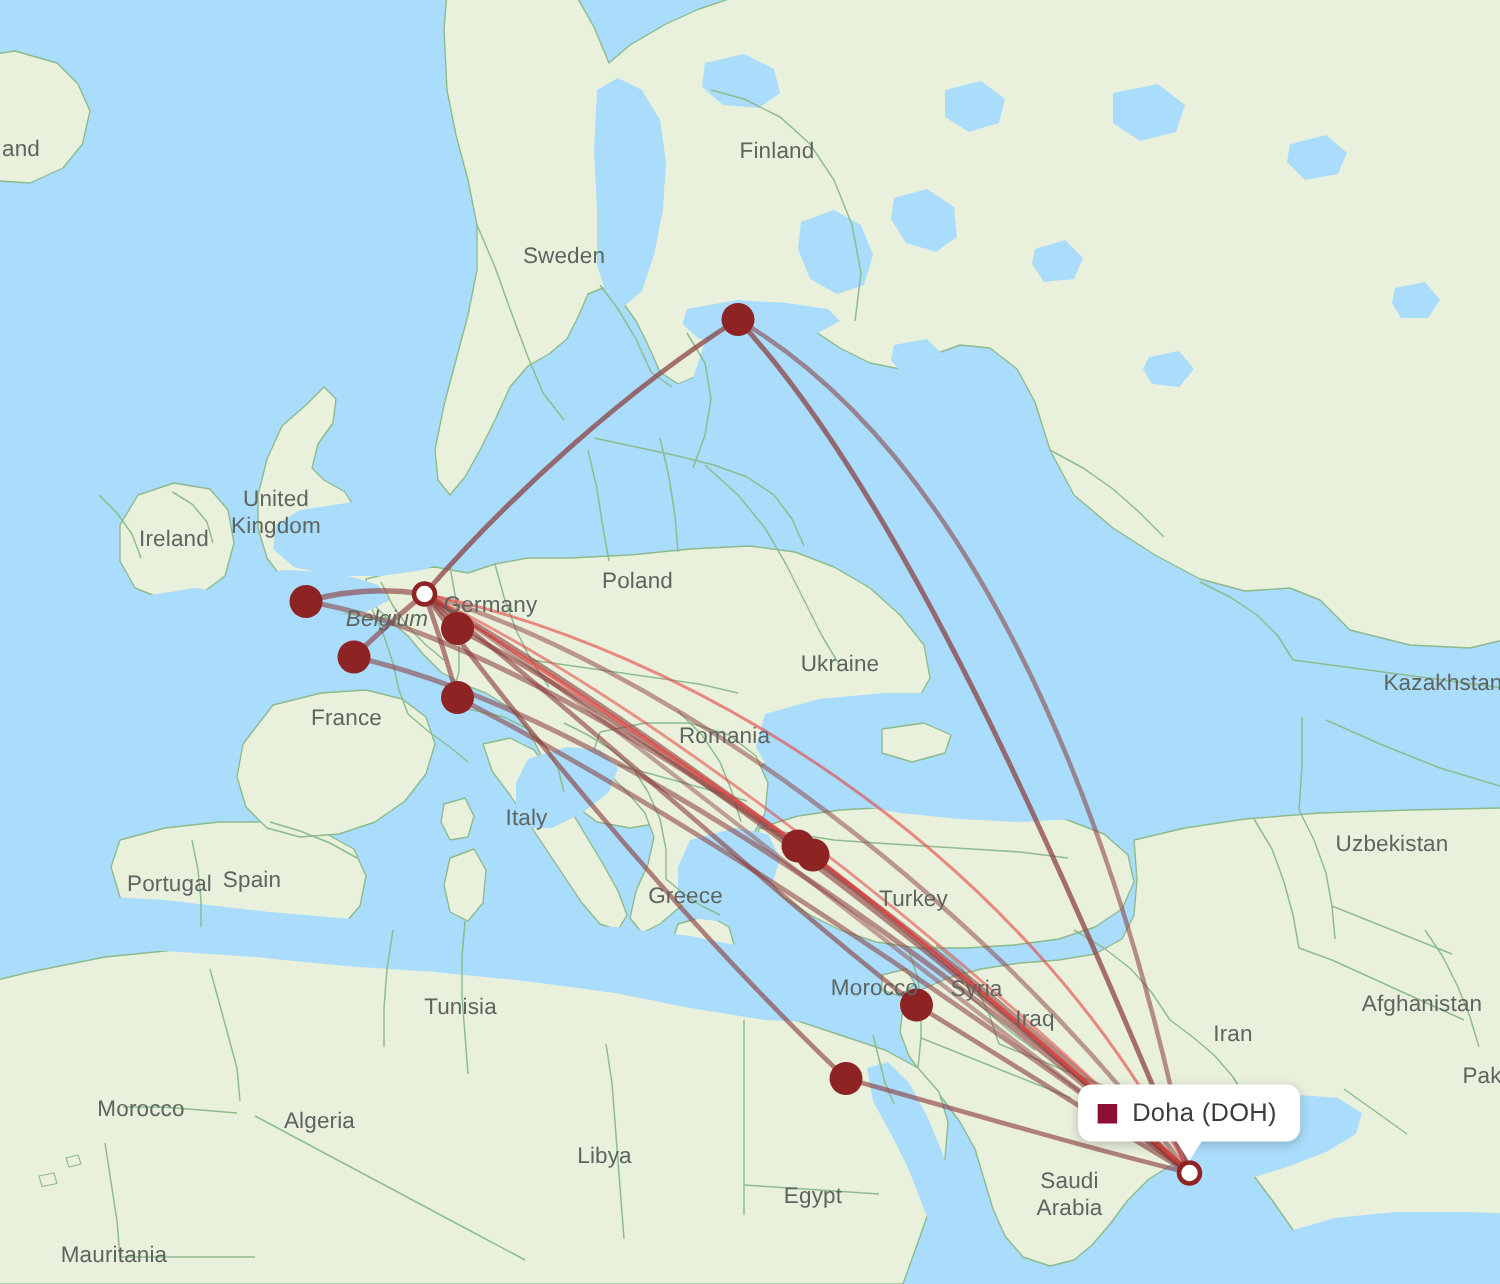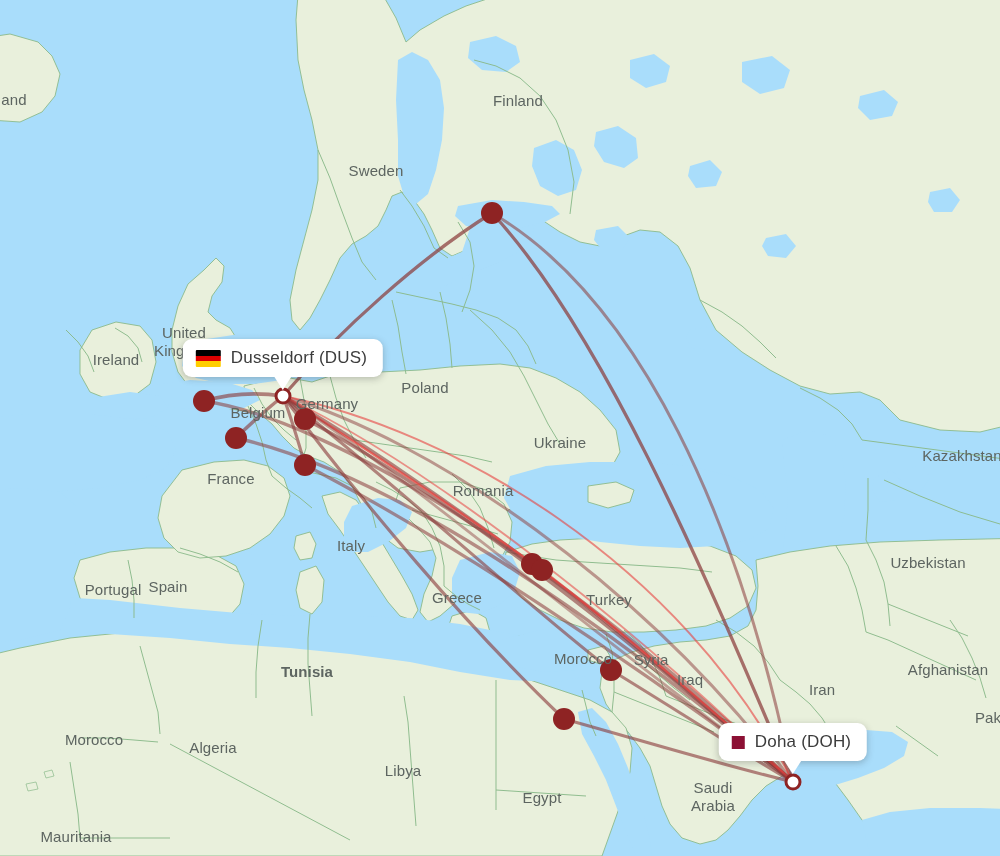--- a/index.html
+++ b/index.html
@@ -352,56 +352,51 @@
   </svg>
 
   <div id="country-label-layer">
       <div class="country-label" style="left: 14px; top: 100px;">and</div>
       <div class="country-label" style="left: 518px; top: 101px;">Finland</div>
       <div class="country-label" style="left: 376px; top: 171px;">Sweden</div>
       <div class="country-label" style="left: 184px; top: 342px; white-space: pre-line;">United
 Kingdom</div>
       <div class="country-label" style="left: 116px; top: 360px;">Ireland</div>
       <div class="country-label" style="left: 327px; top: 404px;">Germany</div>
-      <div class="country-label" style="left: 258px; top: 413px;">Belgium</div>
+      <div class="country-label" style="left: 258px; top: 413px; font-style: italic;">Belgium</div>
       <div class="country-label" style="left: 425px; top: 388px;">Poland</div>
       <div class="country-label" style="left: 231px; top: 479px;">France</div>
       <div class="country-label" style="left: 560px; top: 443px;">Ukraine</div>
       <div class="country-label" style="left: 483px; top: 491px;">Romania</div>
       <div class="country-label" style="left: 962px; top: 456px;">Kazakhstan</div>
       <div class="country-label" style="left: 928px; top: 563px;">Uzbekistan</div>
       <div class="country-label" style="left: 351px; top: 546px;">Italy</div>
       <div class="country-label" style="left: 457px; top: 598px;">Greece</div>
       <div class="country-label" style="left: 609px; top: 600px;">Turkey</div>
       <div class="country-label" style="left: 113px; top: 590px;">Portugal</div>
       <div class="country-label" style="left: 168px; top: 587px;">Spain</div>
       <div class="country-label" style="left: 948px; top: 670px;">Afghanistan</div>
       <div class="country-label" style="left: 822px; top: 690px;">Iran</div>
       <div class="country-label" style="left: 583px; top: 659px;">Morocco</div>
       <div class="country-label" style="left: 651px; top: 660px;">Syria</div>
       <div class="country-label" style="left: 690px; top: 680px;">Iraq</div>
-      <div class="country-label" style="left: 307px; top: 672px; font-weight: bold;">Tunisia</div>
+      <div class="country-label" style="left: 307px; top: 672px;">Tunisia</div>
       <div class="country-label" style="left: 988px; top: 718px;">Pak</div>
       <div class="country-label" style="left: 94px; top: 740px;">Morocco</div>
       <div class="country-label" style="left: 213px; top: 748px;">Algeria</div>
       <div class="country-label" style="left: 542px; top: 798px;">Egypt</div>
       <div class="country-label" style="left: 403px; top: 771px;">Libya</div>
       <div class="country-label" style="left: 713px; top: 797px; white-space: pre-line;">Saudi
 Arabia</div>
       <div class="country-label" style="left: 76px; top: 837px;">Mauritania</div>
     </div>
 
   <div class="hub-marker" style="left:283px; top:396px;"></div>
   <div class="hub-marker" style="left:793px; top:782px;"></div>
 
-  <div class="callout" id="callout-dus" style="left:283px; top:358px; transform:translate(-50%,-50%);">
-    <span class="flag-de"></span>
-    <span class="callout-text">Dusseldorf (DUS)</span>
-    <span class="callout-tail" style="left:50%; margin-left:-9px;"></span>
-  </div>
 
   <div class="callout" id="callout-doh" style="left:793px; top:742px; transform:translate(-50%,-50%);">
     <span class="sq-marker"></span>
     <span class="callout-text">Doha (DOH)</span>
     <span class="callout-tail" style="left:50%; margin-left:-9px;"></span>
   </div>
 
 </div>
 
 </body></html>

